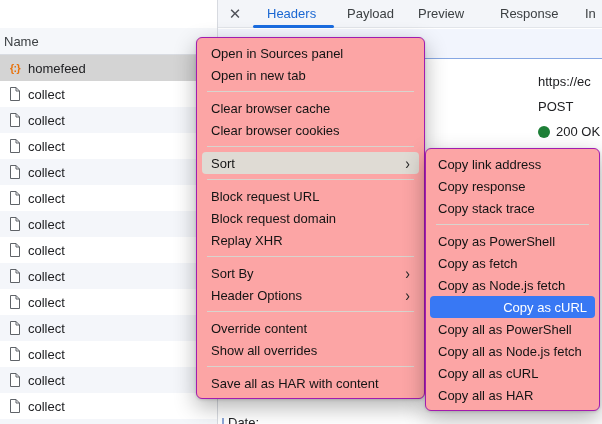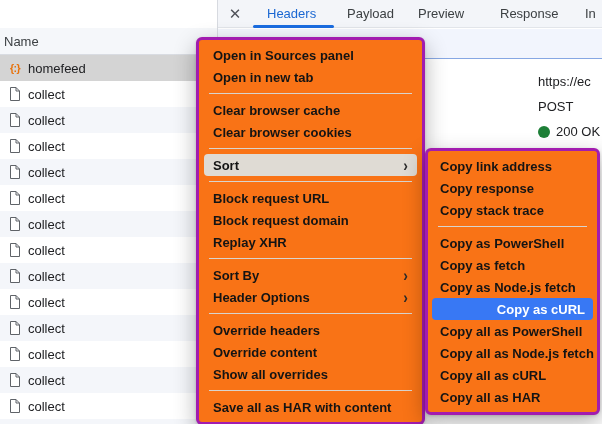--- a/index.html
+++ b/index.html
@@ -45,23 +45,23 @@
     position:absolute; left:0; top:29px; width:384px; height:30px;
     background:#f2f5fd; border-bottom:1px solid #87a7e3;
   }
   .general-values { position:absolute; left:320px; top:69px; width:70px; font-size:13px; color:#202124; }
   .gv-line { height:25px; display:flex; align-items:center; white-space:nowrap; }
   .status-dot { width:12px; height:12px; border-radius:50%; background:#1d7f37; margin-right:6px; flex:0 0 12px; }
   .clipped-header-label { position:absolute; left:10px; top:415px; font-size:13px; color:#202124; white-space:nowrap; z-index:1; }
   .indent-guide { position:absolute; left:4px; top:418px; width:2px; height:6px; background:#8fa8d8; z-index:1; }
   
   .ctx-menu {
-    position:absolute; background:#f97316; border:3px solid #a21caf; border-radius:6px;
+    position:absolute; background:#fca5a5; border:1px solid #a21caf; border-radius:6px;
     box-shadow:0 8px 22px rgba(0,0,0,0.3), 0 1px 3px rgba(0,0,0,0.15);
-    padding:4px 0; z-index:10; font-size:13px; color:#141414;font-weight:bold;
+    padding:4px 0; z-index:10; font-size:13px; color:#141414;
   }
   #main-menu  { left:196px; top:37px;  width:229px; }
   #copy-submenu { left:425px; top:148px; width:175px; }
   .menu-item {
     height:22px; margin:0 5px; padding:0 9px; border-radius:4px;
     display:flex; align-items:center; justify-content:space-between;
     white-space:nowrap; cursor:default;
   }
   #copy-submenu .menu-item { margin:0 4px; padding:0 8px; }
   .menu-item.parent-open { background:#dfdbd4; }
@@ -281,23 +281,20 @@
     <div class="menu-item">
       <span>Sort By</span>
       <span class="chev">›</span>
     </div>
     <div class="menu-item">
       <span>Header Options</span>
       <span class="chev">›</span>
     </div>
     <div class="menu-sep"></div>
     <div class="menu-item">
-        <span>Override headers</span>
-      </div>
-    <div class="menu-item">
         <span>Override content</span>
       </div>
     <div class="menu-item">
         <span>Show all overrides</span>
       </div>
     <div class="menu-sep"></div>
     <div class="menu-item">
         <span>Save all as HAR with content</span>
       </div>
   </div>

